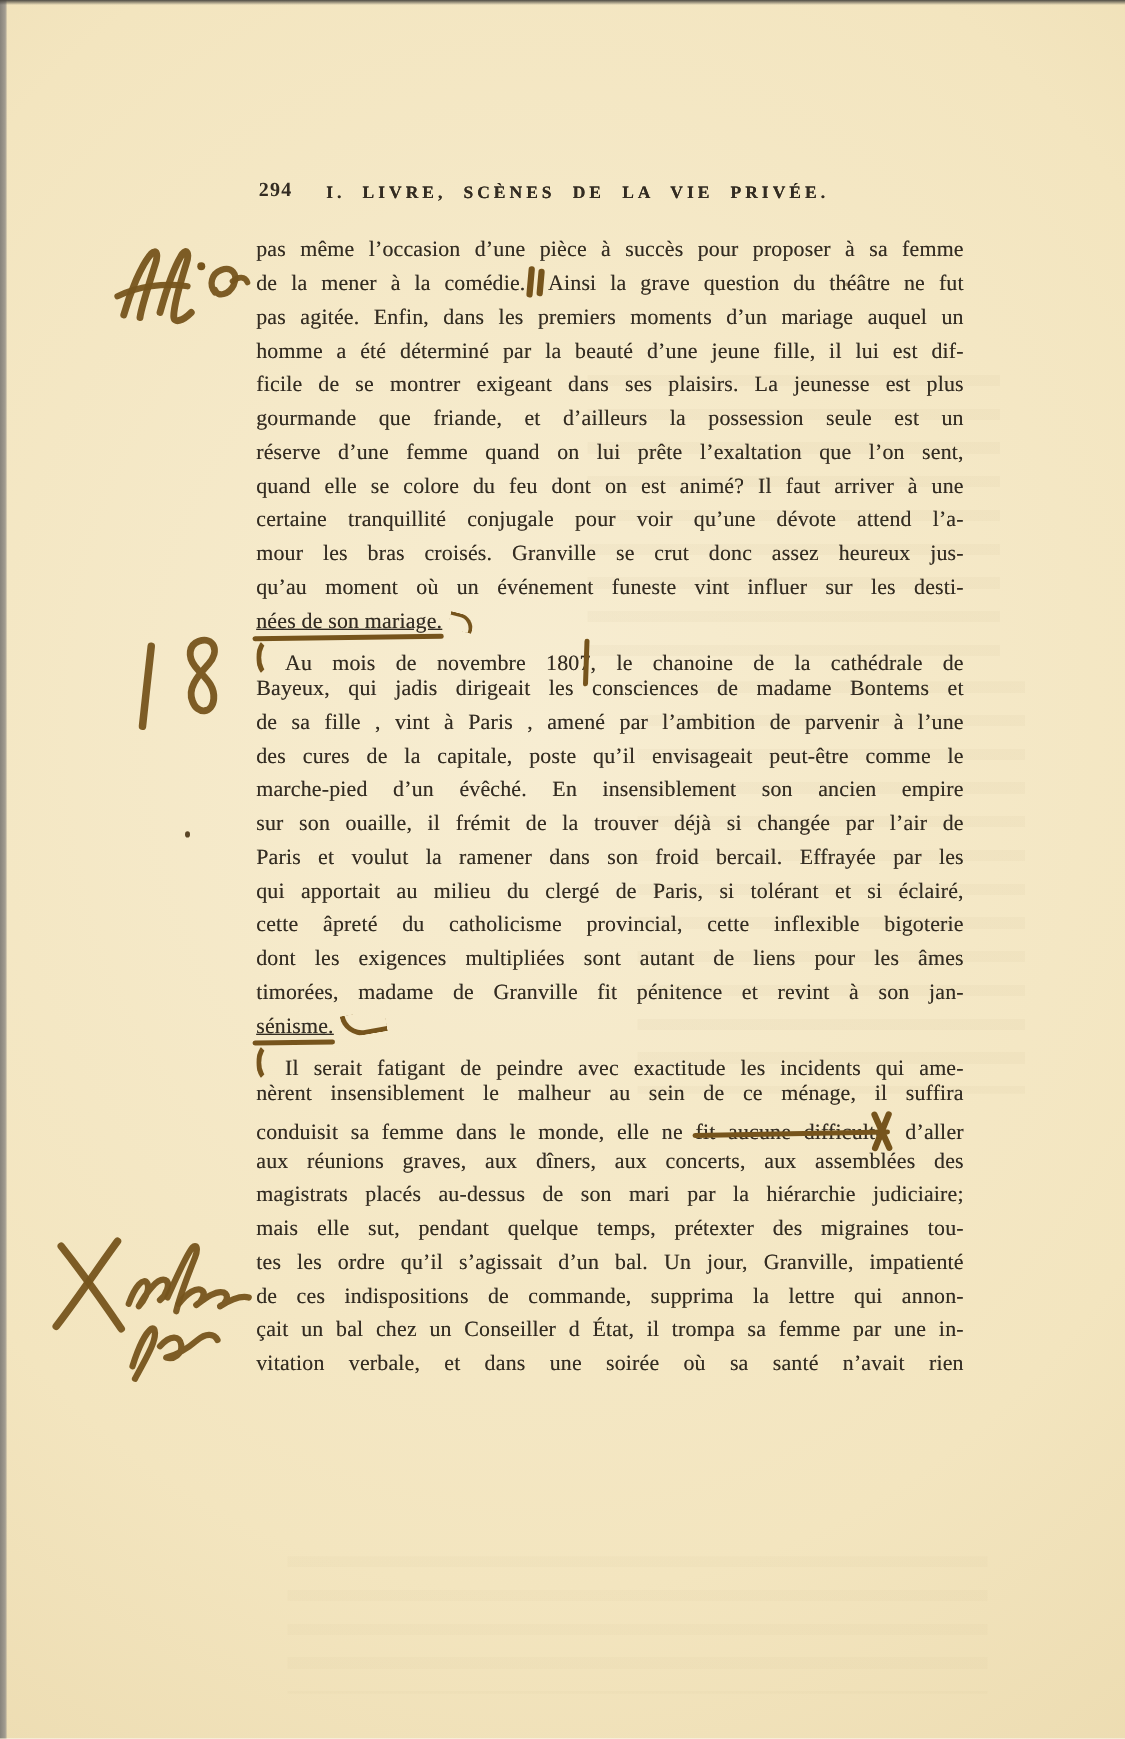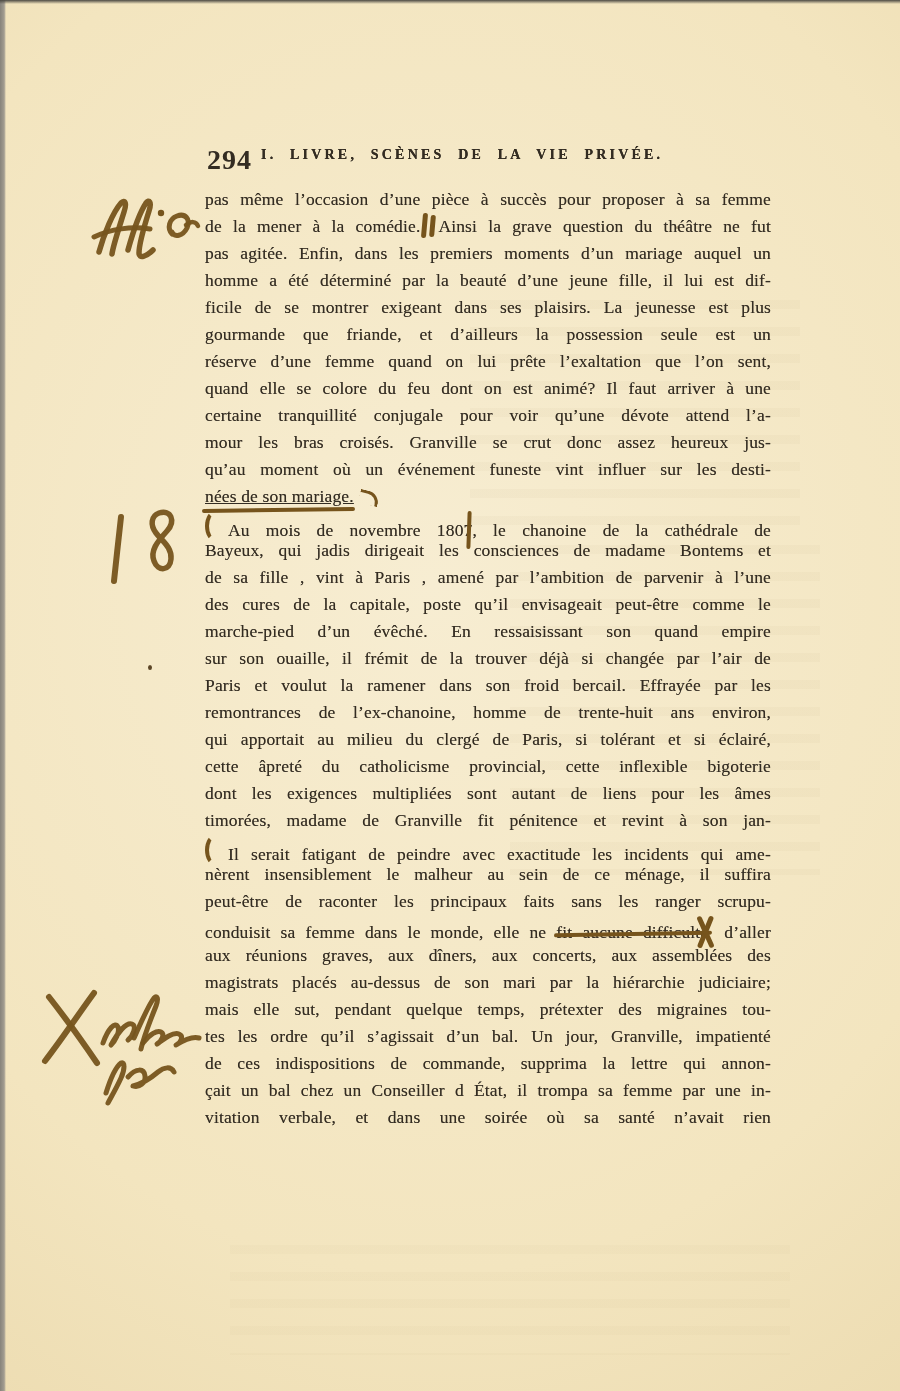--- a/index.html
+++ b/index.html
@@ -28,21 +28,21 @@
     background:repeating-linear-gradient(to bottom, rgba(140,115,64,.07) 0 9px, rgba(140,115,64,0) 9px 27px);}
   .g1{left:470px;top:300px;width:330px;height:230px;}
   .g2{left:510px;top:545px;width:310px;height:330px;}
   .g3{left:230px;top:1245px;width:560px;height:110px;opacity:.4;}
 
   .speck{position:absolute;background:#5a4526;border-radius:50%;}
 
   
   #col{position:absolute;left:205px;top:142px;width:566px;}
   #header{position:relative;height:34px;margin-bottom:10px;}
-  #pagenum{position:absolute;left:2px;top:2px;font-size:28px;font-weight:bold;letter-spacing:1px;}
+  #pagenum{position:absolute;left:2px;top:2px;font-size:16px;font-weight:bold;letter-spacing:1px;}
   #htitle{display:block;text-align:left;padding-left:56px;padding-top:5px;
     font-size:14px;font-weight:bold;letter-spacing:3.2px;word-spacing:7px;
     text-shadow:0 0 .4px currentColor;}
 
   #text-block{font-size:17.5px;line-height:27px;letter-spacing:.15px;
     text-shadow:0 0 .5px rgba(51,44,34,.55);}
   .line{height:27px;text-align:justify;text-align-last:justify;}
   .line.end{text-align-last:left;}
 
   
@@ -112,31 +112,30 @@
         <div class="line"><span>réserve d’une femme quand on lui prête l’exaltation que l’on sent,</span></div>
         <div class="line"><span>quand elle se colore du feu dont on est animé? Il faut arriver à une</span></div>
         <div class="line"><span>certaine tranquillité conjugale pour voir qu’une dévote attend l’a-</span></div>
         <div class="line"><span>mour les bras croisés. Granville se crut donc assez heureux jus-</span></div>
         <div class="line"><span>qu’au moment où un événement funeste vint influer sur les desti-</span></div>
         <div class="line end"><span class="hand-underline">nées de son mariage.</span><span class="mark mark-curl"></span></div>
         <div class="line"><span class="mark mark-paren"></span><span>Au mois de novembre 180</span><span class="over7">7</span><span>, le chanoine de la cathédrale de</span></div>
         <div class="line"><span>Bayeux, qui jadis dirigeait les consciences de madame Bontems et</span></div>
         <div class="line"><span>de sa fille , vint à Paris , amené par l’ambition de parvenir à l’une</span></div>
         <div class="line"><span>des cures de la capitale, poste qu’il envisageait peut-être comme le</span></div>
-        <div class="line"><span>marche-pied d’un évêché. En ressaisissant son quand empire</span></div>
+        <div class="line"><span>marche-pied d’un évêché. En insensiblement son ancien empire</span></div>
         <div class="line"><span>sur son ouaille, il frémit de la trouver déjà si changée par l’air de</span></div>
         <div class="line"><span>Paris et voulut la ramener dans son froid bercail. Effrayée par les</span></div>
-        <div class="line"><span>remontrances de l’ex-chanoine, homme de trente-huit ans environ,</span></div>
         <div class="line"><span>qui apportait au milieu du clergé de Paris, si tolérant et si éclairé,</span></div>
         <div class="line"><span>cette âpreté du catholicisme provincial, cette inflexible bigoterie</span></div>
         <div class="line"><span>dont les exigences multipliées sont autant de liens pour les âmes</span></div>
         <div class="line"><span>timorées, madame de Granville fit pénitence et revint à son jan-</span></div>
+        <div class="line end"><span class="hand-underline">sénisme.</span><span class="mark mark-swirl"></span></div>
         <div class="line"><span class="mark mark-paren"></span><span>Il serait fatigant de peindre avec exactitude les incidents qui ame-</span></div>
         <div class="line"><span>nèrent insensiblement le malheur au sein de ce ménage, il suffira</span></div>
-        <div class="line"><span>peut-être de raconter les principaux faits sans les ranger scrupu-</span></div>
         <div class="line"><span>conduisit sa femme dans le monde, elle ne </span><span class="struck">fit aucune difficulté</span><span class="mark mark-x"></span><span> d’aller</span></div>
         <div class="line"><span>aux réunions graves, aux dîners, aux concerts, aux assemblées des</span></div>
         <div class="line"><span>magistrats placés au-dessus de son mari par la hiérarchie judiciaire;</span></div>
         <div class="line"><span>mais elle sut, pendant quelque temps, prétexter des migraines tou-</span></div>
         <div class="line"><span>tes les ordre qu’il s’agissait d’un bal. Un jour, Granville, impatienté</span></div>
         <div class="line"><span>de ces indispositions de commande, supprima la lettre qui annon-</span></div>
         <div class="line"><span>çait un bal chez un Conseiller d État, il trompa sa femme par une in-</span></div>
         <div class="line"><span>vitation verbale, et dans une soirée où sa santé n’avait rien</span></div>
       </div>
   </div>

